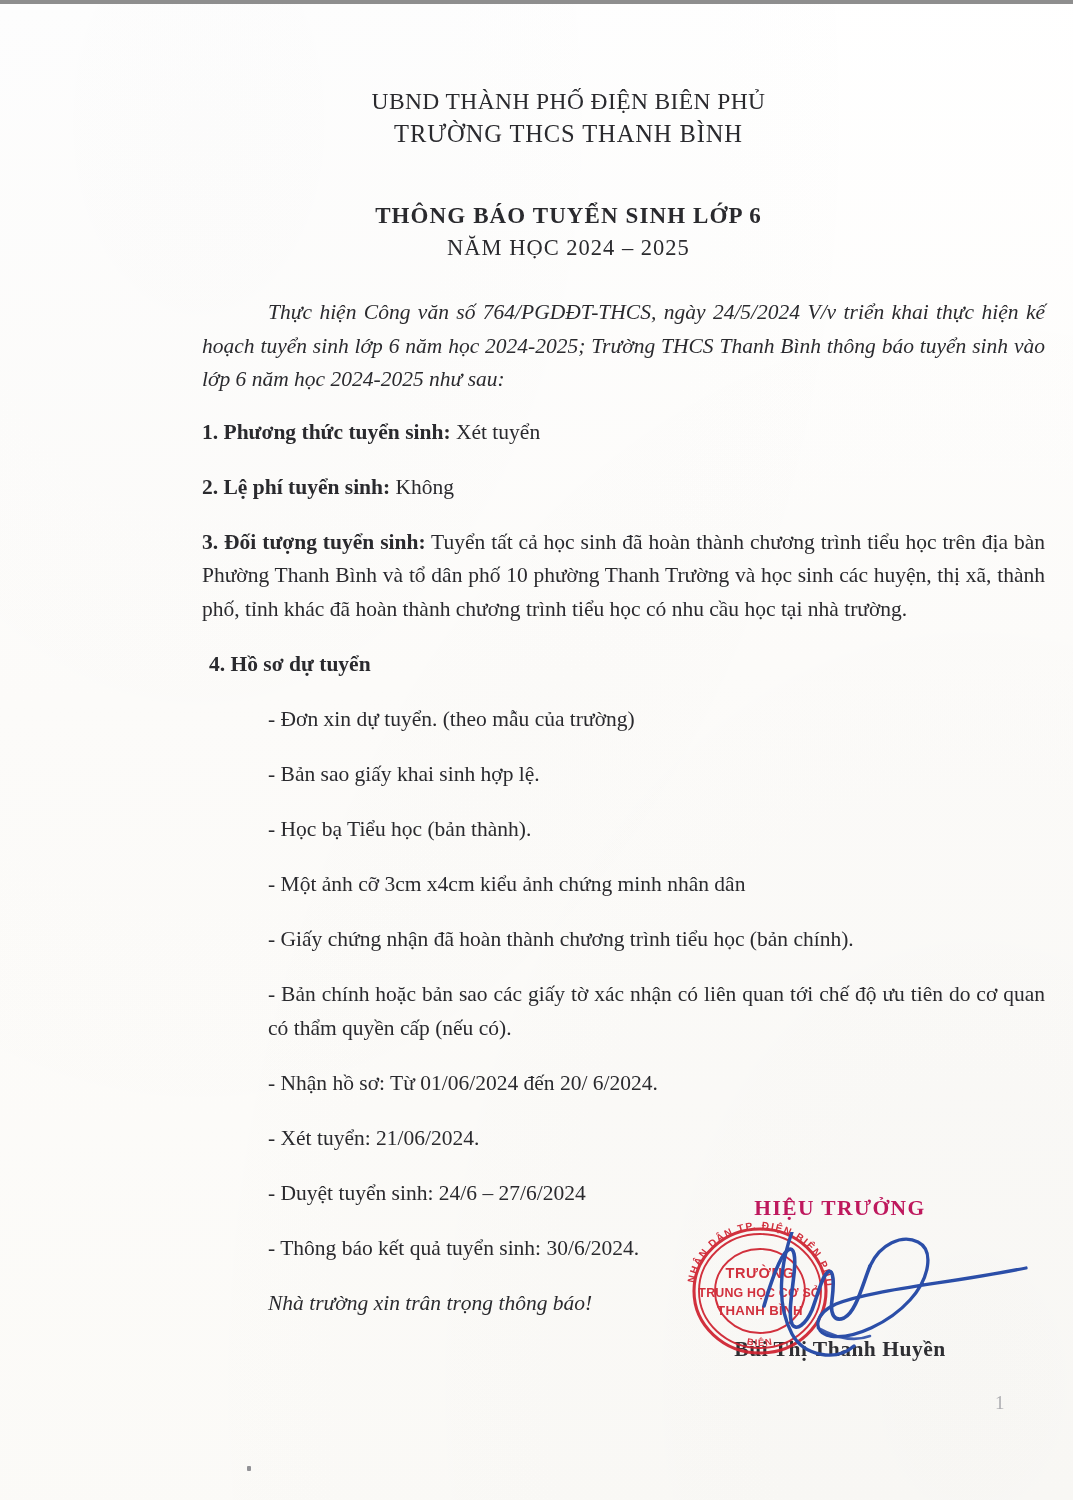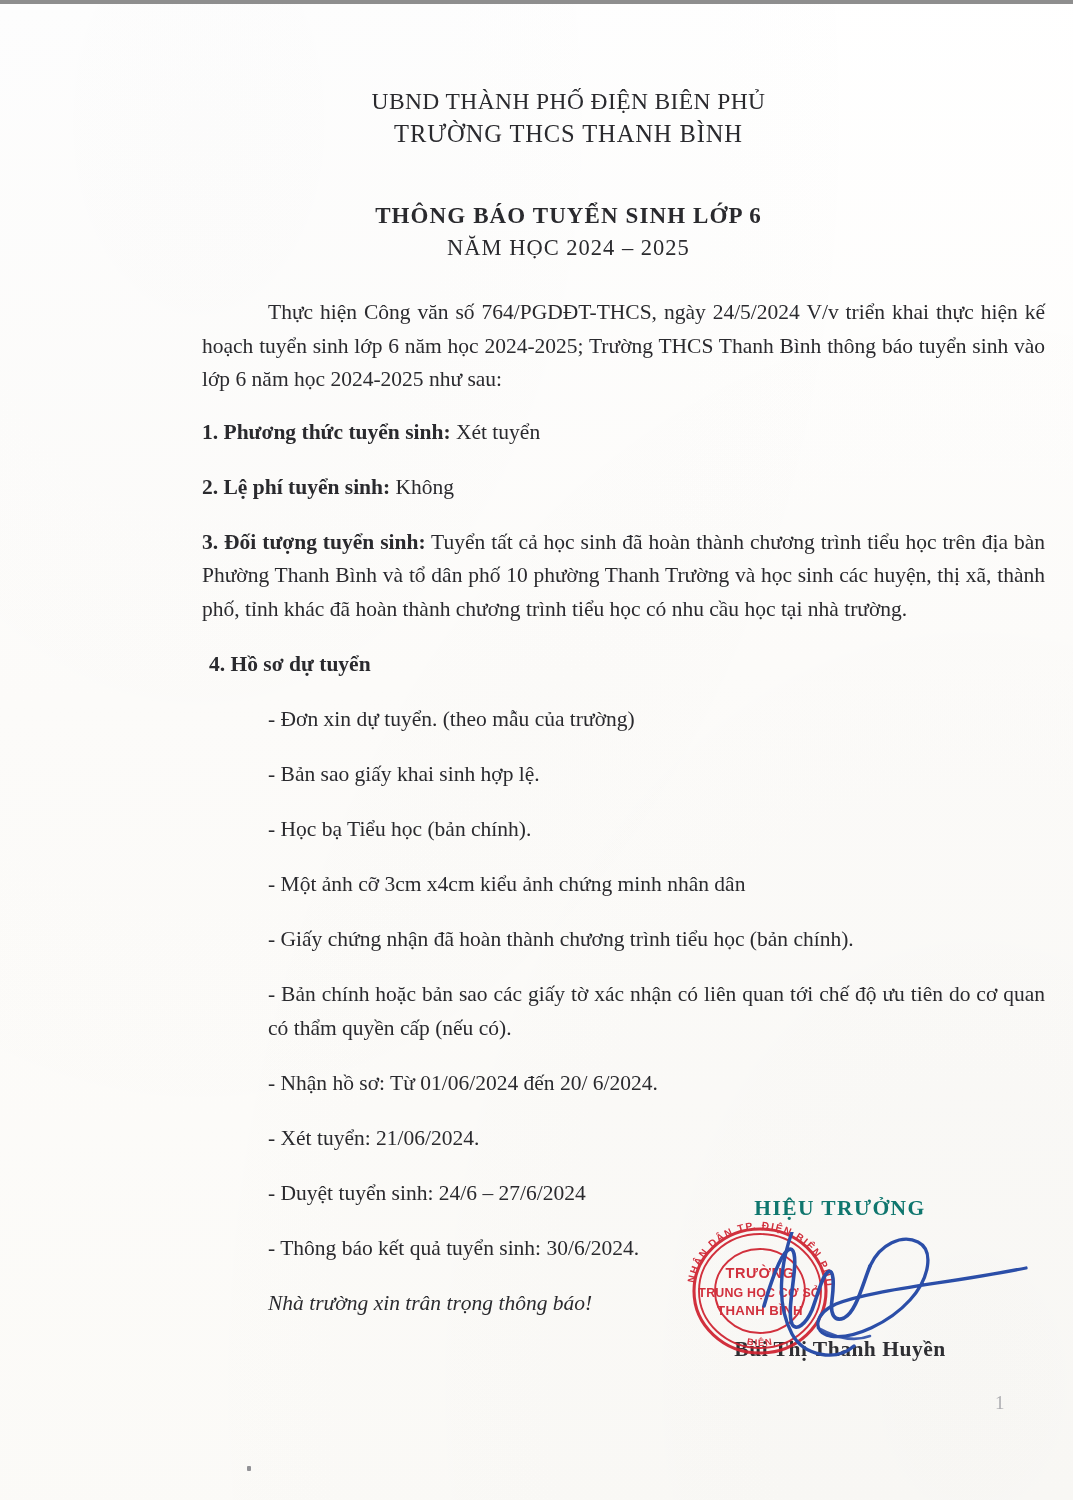--- a/index.html
+++ b/index.html
@@ -76,20 +76,21 @@
     padding-right: 0;
     width: 843px;
     box-sizing: border-box;
   }
   .para {
     font-size: 21.5px;
     line-height: 1.56;
     text-align: justify;
     text-justify: inter-word;
     margin: 0;
+    font-style: italic;
   }
   .intro { margin-top: 34px; text-indent: 66px; }
 
   .section {
     font-size: 21.5px;
     line-height: 1.56;
     text-align: justify;
     margin-top: 19px;
   }
   .section b { font-weight: bold; }
@@ -121,21 +122,21 @@
     left: 640px;
     top: 1192px;
     width: 400px;
     text-align: center;
     z-index: 3;
   }
   .sign-title {
     font-size: 21.5px;
     font-weight: bold;
     letter-spacing: 1.4px;
-    color: #0f766e;
+    color: #be185d;
   }
   .sign-name {
     font-size: 21.5px;
     font-weight: bold;
     letter-spacing: 0.5px;
     margin-top: 116px;
     color: #2f2f33;
   }
 
   
@@ -215,21 +216,21 @@
       <p class="section">
         <b>3. Đối tượng tuyển sinh:</b><span> Tuyển tất cả học sinh đã hoàn thành chương trình tiểu học trên địa bàn Phường Thanh Bình và tổ dân phố 10 phường Thanh Trường và học sinh các huyện, thị xã, thành phố, tỉnh khác đã hoàn thành chương trình tiểu học có nhu cầu học tại nhà trường.</span>
       </p>
 
       <p class="section heading-only indent-sm">
         <b>4. Hồ sơ dự tuyển</b>
       </p>
 
       <p class="dash-item">- Đơn xin dự tuyển. (theo mẫu của trường)</p>
       <p class="dash-item">- Bản sao giấy khai sinh hợp lệ.</p>
-      <p class="dash-item">- Học bạ Tiểu học (bản chính).</p>
+      <p class="dash-item">- Học bạ Tiểu học (bản thành).</p>
       <p class="dash-item">- Một ảnh cỡ 3cm x4cm kiểu ảnh chứng minh nhân dân</p>
       <p class="dash-item">- Giấy chứng nhận đã hoàn thành chương trình tiểu học (bản chính).</p>
       <p class="dash-item wrap">- Bản chính hoặc bản sao các giấy tờ xác nhận có liên quan tới chế độ ưu tiên do cơ quan có thẩm quyền cấp (nếu có).</p>
 
 
       <p class="dash-item">- Nhận hồ sơ: Từ 01/06/2024 đến 20/ 6/2024.</p>
       <p class="dash-item">- Xét tuyển: 21/06/2024.</p>
       <p class="dash-item">- Duyệt tuyển sinh: 24/6 – 27/6/2024</p>
       <p class="dash-item">- Thông báo kết quả tuyển sinh: 30/6/2024.</p>
 

